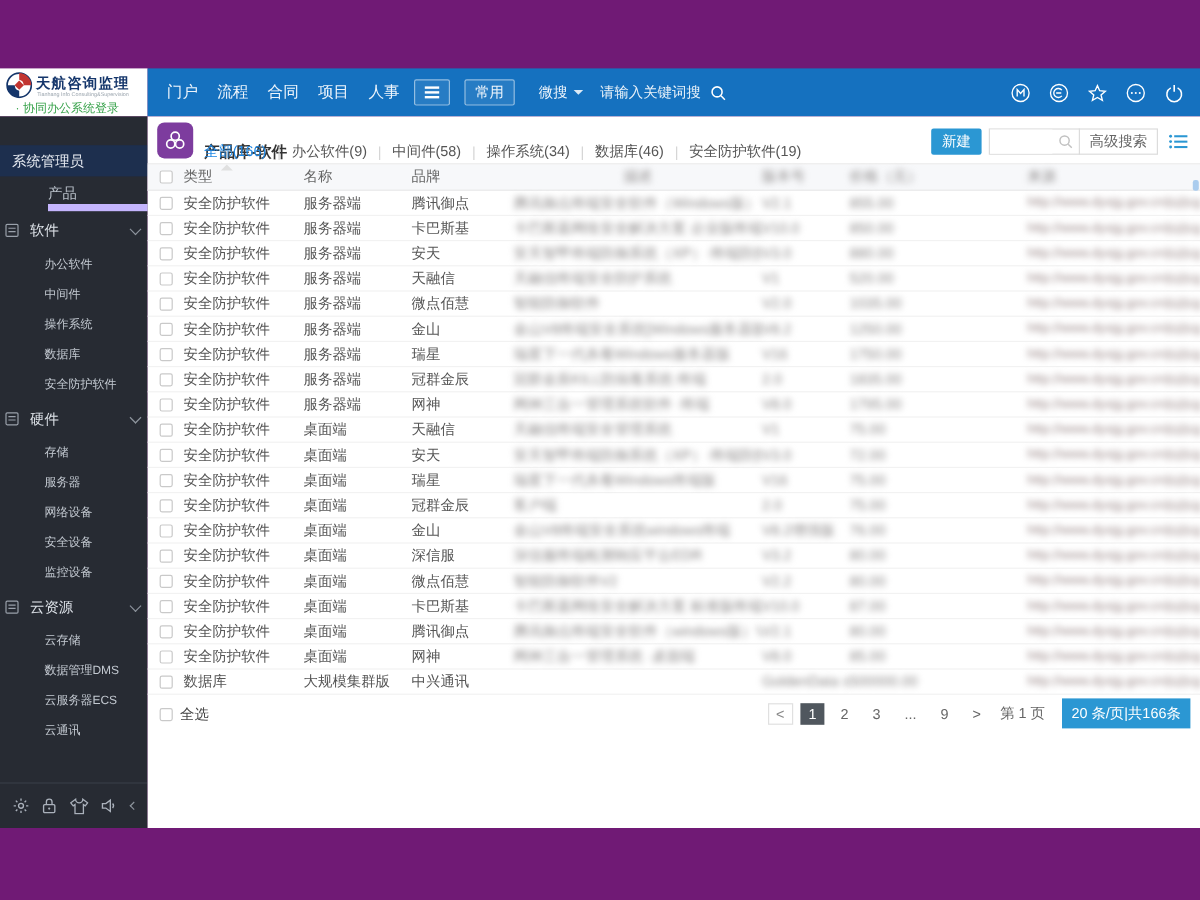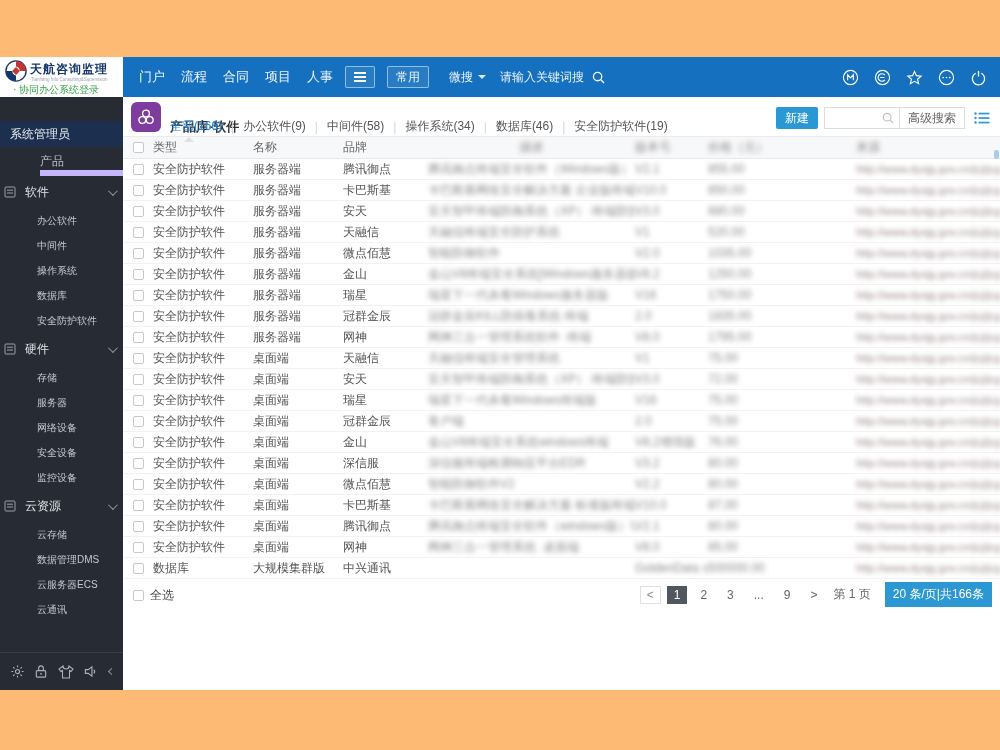--- a/index.html
+++ b/index.html
@@ -1,17 +1,17 @@
 <!DOCTYPE html>
 <html><head>
 <meta charset="utf-8">
 <style>
   * { margin:0; padding:0; box-sizing:border-box; }
   body { width:1000px; height:750px; background:#fff; font-family:"Liberation Sans","DejaVu Sans",sans-serif; }
-  .canvas { position:relative; width:1000px; height:750px; background:#fdba74; overflow:hidden; }
+  .canvas { position:relative; width:1000px; height:750px; background:#701a75; overflow:hidden; }
 
   
   .logo-block { position:absolute; left:0; top:57px; width:123px; height:40px; background:#fff; }
   .logo-mark { position:absolute; left:5px; top:3px; width:22px; height:22px; }
   .logo-title { position:absolute; left:30px; top:4px; font-size:12px; font-weight:bold; color:#15366b; white-space:nowrap; letter-spacing:1px; }
   .logo-sub { position:absolute; left:31px; top:19px; font-size:5px; color:#9aa4ad; white-space:nowrap; transform:scale(.9); transform-origin:left top; }
   .logo-login { position:absolute; left:13px; top:26px; font-size:10px; color:#37a24a; white-space:nowrap; }
 
   
   .topnav { position:absolute; left:123px; top:57px; width:877px; height:40px; background:#1571bf; display:flex; align-items:center; color:#eef5fc; }

